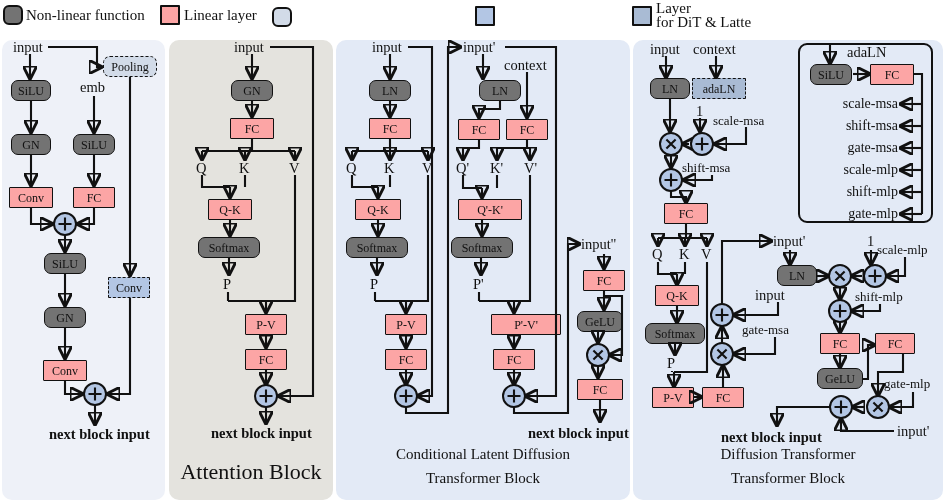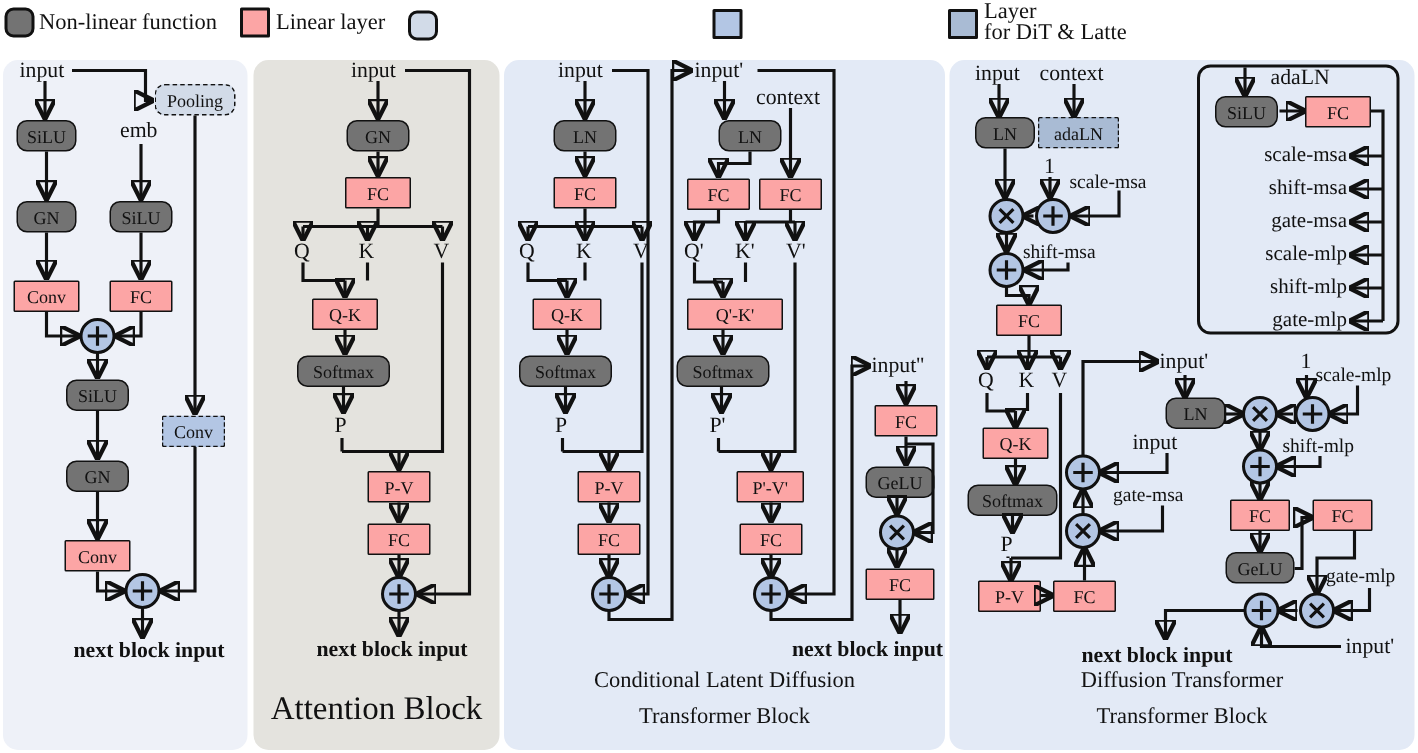--- a/index.html
+++ b/index.html
@@ -95,21 +95,21 @@
   <div class="lbl" style="left:504px;top:58px;">context</div>
   <div class="node nl" style="left:479px;top:80px;width:42px;height:21px;">LN</div>
   <div class="node lin" style="left:458px;top:119px;width:42px;height:21px;">FC</div>
   <div class="node lin" style="left:506px;top:119px;width:42px;height:21px;">FC</div>
   <div class="lbl" style="left:456px;top:161px;">Q'</div>
   <div class="lbl" style="left:490px;top:161px;">K'</div>
   <div class="lbl" style="left:524px;top:161px;">V'</div>
   <div class="node lin" style="left:458px;top:199px;width:64px;height:21px;">Q'-K'</div>
   <div class="node nl" style="left:451px;top:237px;width:62px;height:21px;">Softmax</div>
   <div class="lbl" style="left:473px;top:277px;">P'</div>
-  <div class="node lin" style="left:491px;top:314px;width:45px;height:21px;">P'-V'</div>
+  <div class="node lin" style="left:491px;top:314px;width:70px;height:21px;">P'-V'</div>
   <div class="node lin" style="left:493px;top:349px;width:42px;height:21px;">FC</div>
 
   <div class="lbl" style="left:581px;top:237px;">input''</div>
   <div class="node lin" style="left:583px;top:270px;width:42px;height:21px;">FC</div>
   <div class="node nl" style="left:577px;top:311px;width:46px;height:21px;">GeLU</div>
   <div class="node lin" style="left:577px;top:379px;width:46px;height:21px;">FC</div>
   <div class="lbl cnt" style="left:528px;top:426px;width:110px;">next block input</div>
   <div class="ttl" style="left:336px;top:447px;width:294px;">Conditional Latent Diffusion</div>
   <div class="ttl" style="left:336px;top:471px;width:294px;">Transformer Block</div>
 

